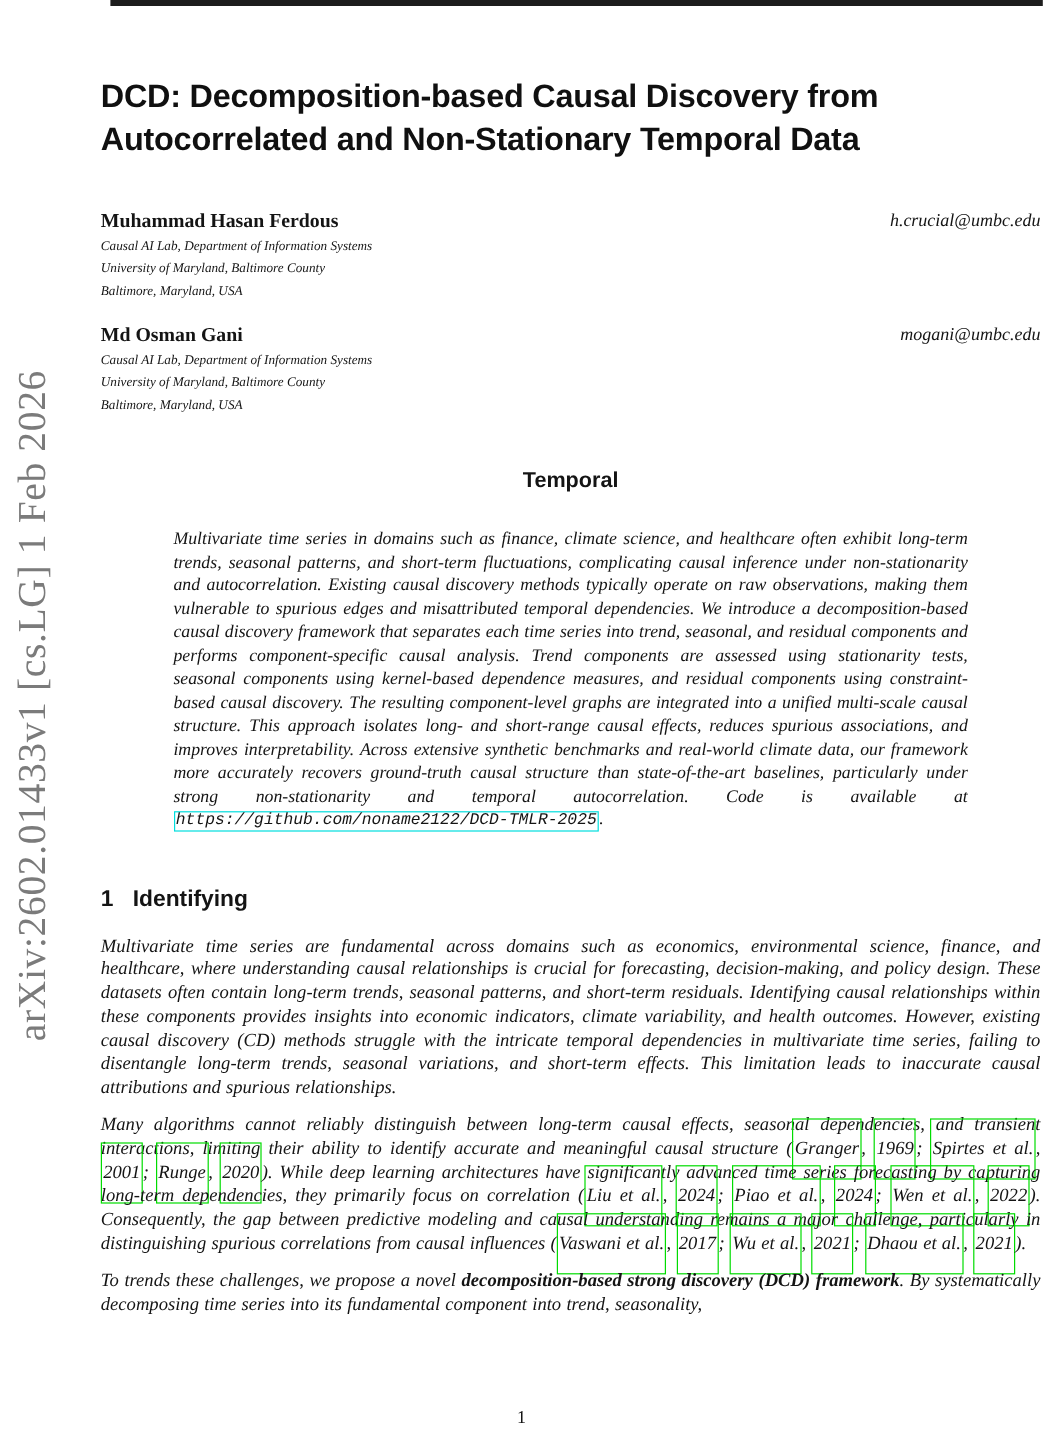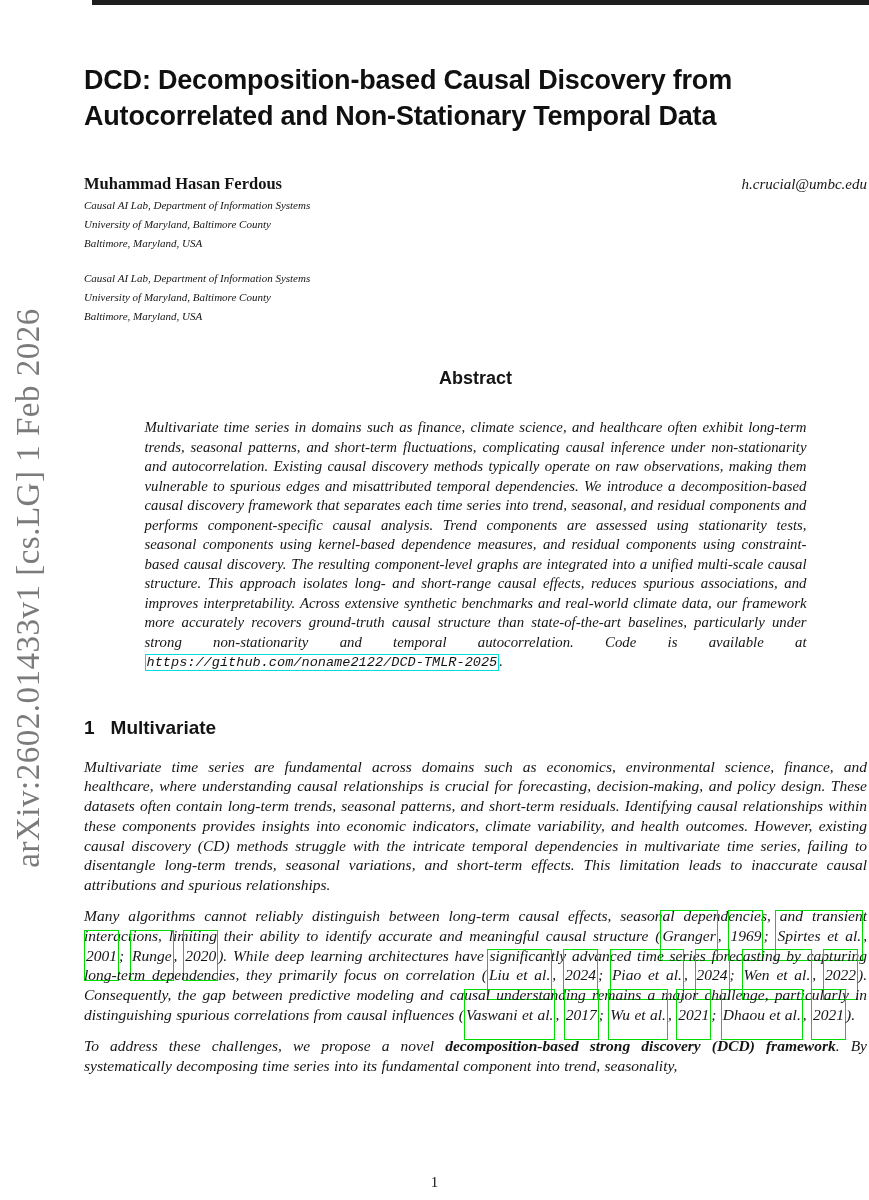--- a/index.html
+++ b/index.html
@@ -139,34 +139,38 @@
         <span class="author-email">h.crucial@umbc.edu</span>
       </div>
     <div class="affil">
         <span class="affil-line">Causal AI Lab, Department of Information Systems</span>
         <span class="affil-line">University of Maryland, Baltimore County</span>
         <span class="affil-line">Baltimore, Maryland, USA</span>
       </div>
   </div>
 
   <div class="author-block">
+    <div class="author-head">
+        <span class="author-name">Md Osman Gani</span>
+        <span class="author-email">mogani@umbc.edu</span>
+      </div>
     <div class="affil">
         <span class="affil-line">Causal AI Lab, Department of Information Systems</span>
         <span class="affil-line">University of Maryland, Baltimore County</span>
         <span class="affil-line">Baltimore, Maryland, USA</span>
       </div>
   </div>
 
-  <div class="abstract-heading">Abstract</div>
+  <div class="abstract-heading">Temporal</div>
 
   <p class="abstract-body"><span>Multivariate time series in domains such as finance, climate science, and healthcare often exhibit long-term trends, seasonal patterns, and short-term fluctuations, complicating causal inference under non-stationarity and autocorrelation. Existing causal discovery methods typically operate on raw observations, making them vulnerable to spurious edges and misattributed temporal dependencies. We introduce a decomposition-based causal discovery framework that separates each time series into trend, seasonal, and residual components and performs component-specific causal analysis. Trend components are assessed using stationarity tests, seasonal components using kernel-based dependence measures, and residual components using constraint-based causal discovery. The resulting component-level graphs are integrated into a unified multi-scale causal structure. This approach isolates long- and short-range causal effects, reduces spurious associations, and improves interpretability. Across extensive synthetic benchmarks and real-world climate data, our framework more accurately recovers ground-truth causal structure than state-of-the-art baselines, particularly under strong non-stationarity and temporal autocorrelation. Code is available at </span><span class="urlbox">https://github.com/noname2122/DCD-TMLR-2025</span><span>.</span></p>
 
-  <h2 class="section-heading"><span class="section-number">1</span><span class="section-title">Multivariate</span></h2>
+  <h2 class="section-heading"><span class="section-number">1</span><span class="section-title">Identifying</span></h2>
 
   <p class="body-para">Multivariate time series are fundamental across domains such as economics, environmental science, finance, and healthcare, where understanding causal relationships is crucial for forecasting, decision-making, and policy design. These datasets often contain long-term trends, seasonal patterns, and short-term residuals. Identifying causal relationships within these components provides insights into economic indicators, climate variability, and health outcomes. However, existing causal discovery (CD) methods struggle with the intricate temporal dependencies in multivariate time series, failing to disentangle long-term trends, seasonal variations, and short-term effects. This limitation leads to inaccurate causal attributions and spurious relationships.</p>
 
   <p class="body-para"><span>Many algorithms cannot reliably distinguish between long-term causal effects, seasonal dependencies, and transient interactions, limiting their ability to identify accurate and meaningful causal structure (</span><span><span class="cite">Granger</span>, <span class="cite">1969</span>; <span class="cite">Spirtes et al.</span>, <span class="cite">2001</span>; <span class="cite">Runge</span>, <span class="cite">2020</span></span><span>). While deep learning architectures have significantly advanced time series forecasting by capturing long-term dependencies, they primarily focus on correlation (</span><span><span class="cite">Liu et al.</span>, <span class="cite">2024</span>; <span class="cite">Piao et al.</span>, <span class="cite">2024</span>; <span class="cite">Wen et al.</span>, <span class="cite">2022</span></span><span>). Consequently, the gap between predictive modeling and causal understanding remains a major challenge, particularly in distinguishing spurious correlations from causal influences (</span><span><span class="cite">Vaswani et al.</span>, <span class="cite">2017</span>; <span class="cite">Wu et al.</span>, <span class="cite">2021</span>; <span class="cite">Dhaou et al.</span>, <span class="cite">2021</span></span><span>).</span></p>
 
-  <p class="body-para"><span>To address these challenges, we propose a novel </span><span class="bold-inline">decomposition-based strong discovery (DCD) framework</span><span>. By systematically decomposing time series into its fundamental component into trend, seasonality,</span></p>
+  <p class="body-para"><span>To trends these challenges, we propose a novel </span><span class="bold-inline">decomposition-based strong discovery (DCD) framework</span><span>. By systematically decomposing time series into its fundamental component into trend, seasonality,</span></p>
 
 </div>
 
 <div class="page-number">1</div>
 
 </body></html>

